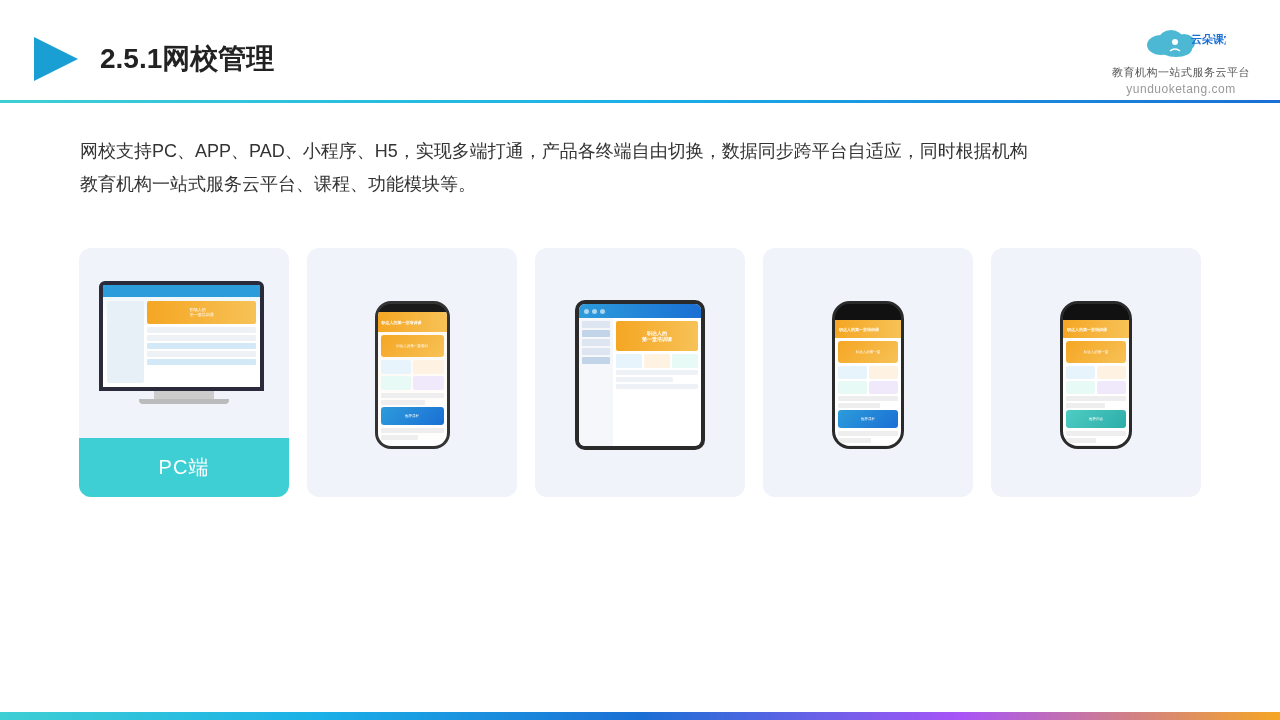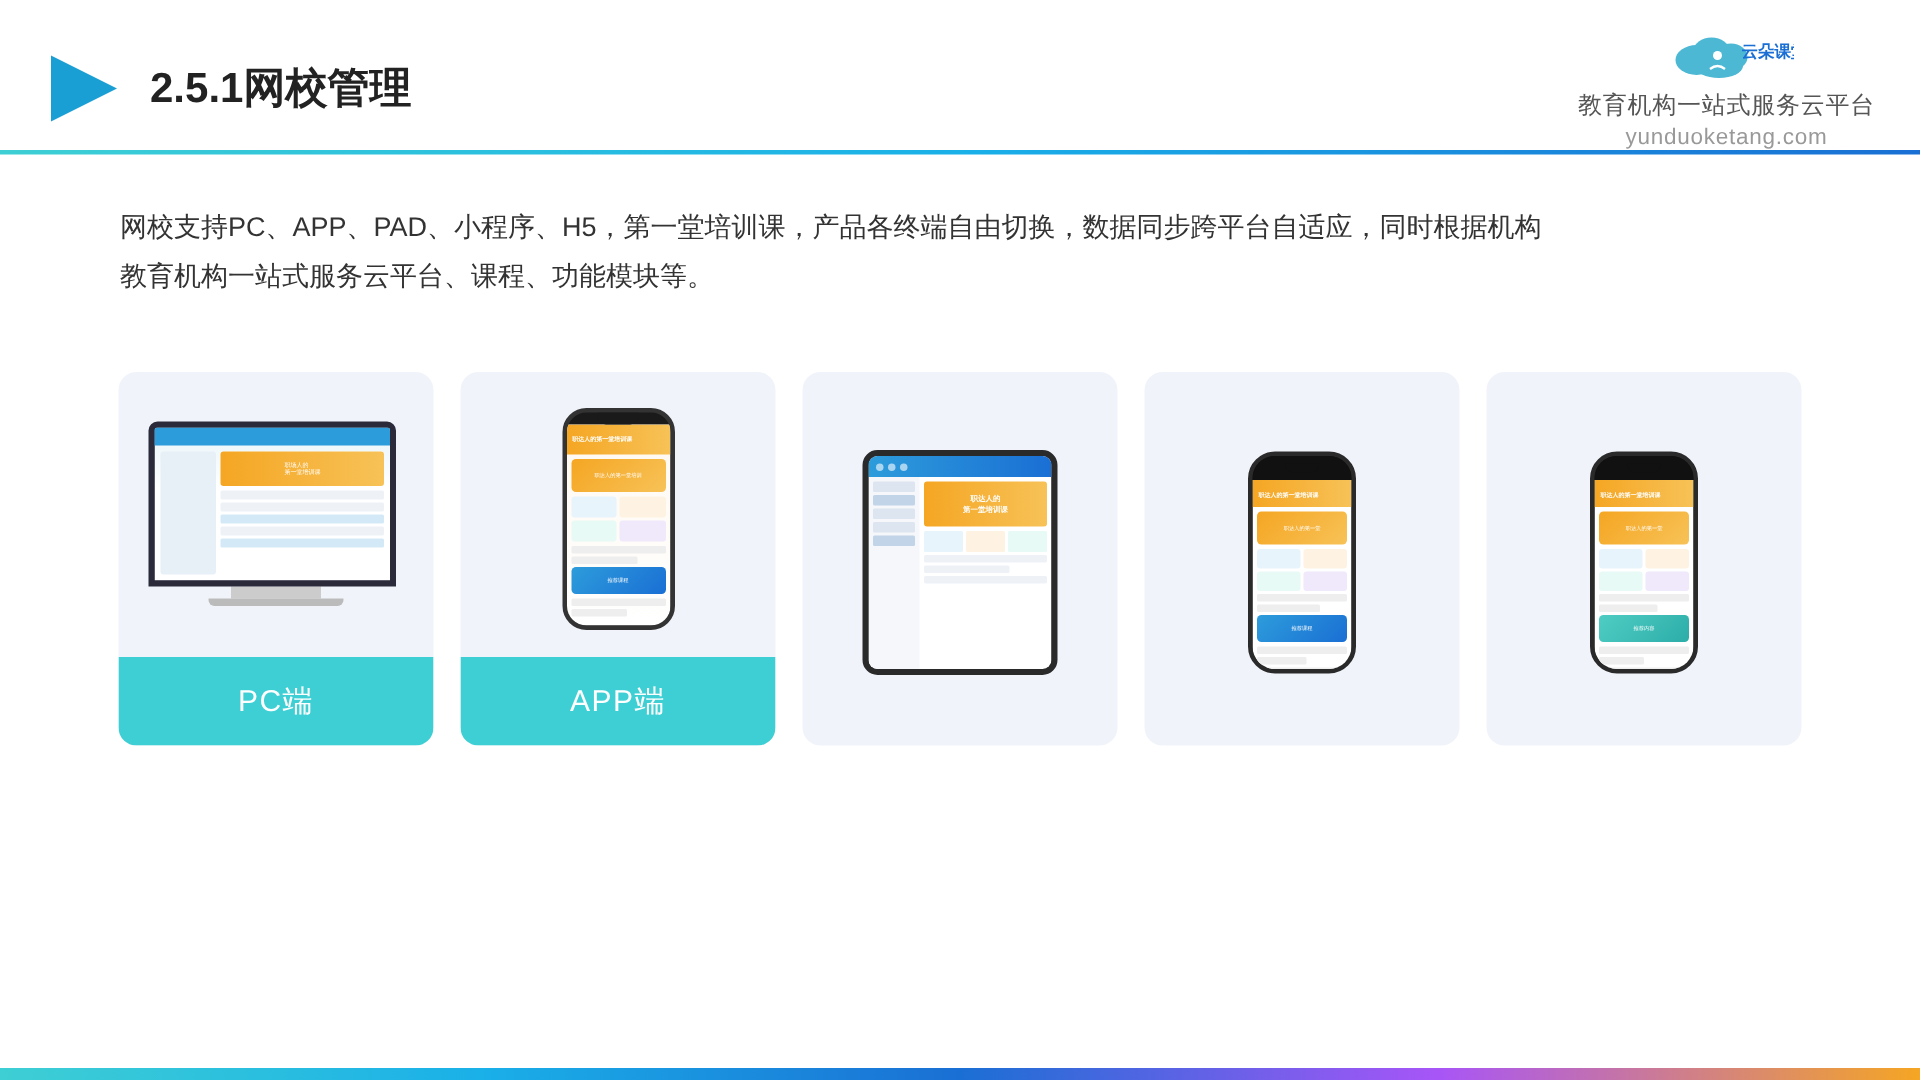--- a/index.html
+++ b/index.html
@@ -37,21 +37,21 @@
     .logo-area {
       display: flex;
       flex-direction: column;
       align-items: center;
     }
     .logo-cloud {
       width: 90px;
       height: 40px;
     }
     .logo-text {
-      font-size: 16px;
+      font-size: 11px;
       color: #555;
       margin-top: 2px;
       letter-spacing: 0.5px;
     }
     .header-divider {
       height: 3px;
       background: linear-gradient(to right, #3ecfd4, #1ab0e8, #1a6fd4);
       margin: 0 0 0 0;
       width: 100%;
     }
@@ -452,28 +452,28 @@
       <ellipse cx="35" cy="16" rx="12" ry="9" fill="#4db8d4"></ellipse>
       <ellipse cx="48" cy="20" rx="11" ry="9" fill="#4db8d4"></ellipse>
       <ellipse cx="40" cy="26" rx="16" ry="8" fill="#4db8d4"></ellipse>
 
       <circle cx="39" cy="19" r="3" fill="#fff"></circle>
       <path d="M34 28 Q39 24 44 28" stroke="#fff" stroke-width="1.5" fill="none"></path>
 
       <text x="55" y="20" font-size="11" font-family="Microsoft YaHei" fill="#1a6fd4" font-weight="bold">云朵课堂</text>
     </svg>
     <span class="logo-text">教育机构一站式服务云平台</span>
-    <span class="logo-text" style="font-size:15px;color:#999;">yunduoketang.com</span>
+    <span class="logo-text" style="font-size:12px;color:#999;">yunduoketang.com</span>
   </div>
 </div>
 
 <div class="header-divider"></div>
 
 <div class="description">
-  <div>网校支持PC、APP、PAD、小程序、H5，第一堂培训课，产品各终端自由切换，数据同步跨平台自适应，同时根据机构</div>
+  <div>网校支持PC、APP、PAD、小程序、H5，实现多端打通，产品各终端自由切换，数据同步跨平台自适应，同时根据机构</div>
   <div>教育机构一站式服务云平台、课程、功能模块等。</div>
 </div>
 
 <div class="cards-area">
 
   <div class="card">
     <div class="card-image-area">
       <div class="device-pc">
         <div class="pc-screen-outer">
           <div class="pc-screen-content">
@@ -524,21 +524,20 @@
             <div class="phone-row" style="width:70%;"></div>
             <div class="phone-card" style="background:linear-gradient(135deg,#2d9cdb,#1a6fd4);height:18px;">
               <span class="phone-card-text">推荐课程</span>
             </div>
             <div class="phone-row"></div>
             <div class="phone-row" style="width:60%;"></div>
           </div>
         </div>
       </div>
     </div>
-    <div class="card-label">APP端</div>
   </div>
 
   <div class="card">
     <div class="card-image-area">
       <div class="device-tablet" style="position:relative;">
         <div class="tablet-screen">
           <div class="tablet-top-bar">
             <div class="tablet-dot"></div>
             <div class="tablet-dot"></div>
             <div class="tablet-dot"></div>

